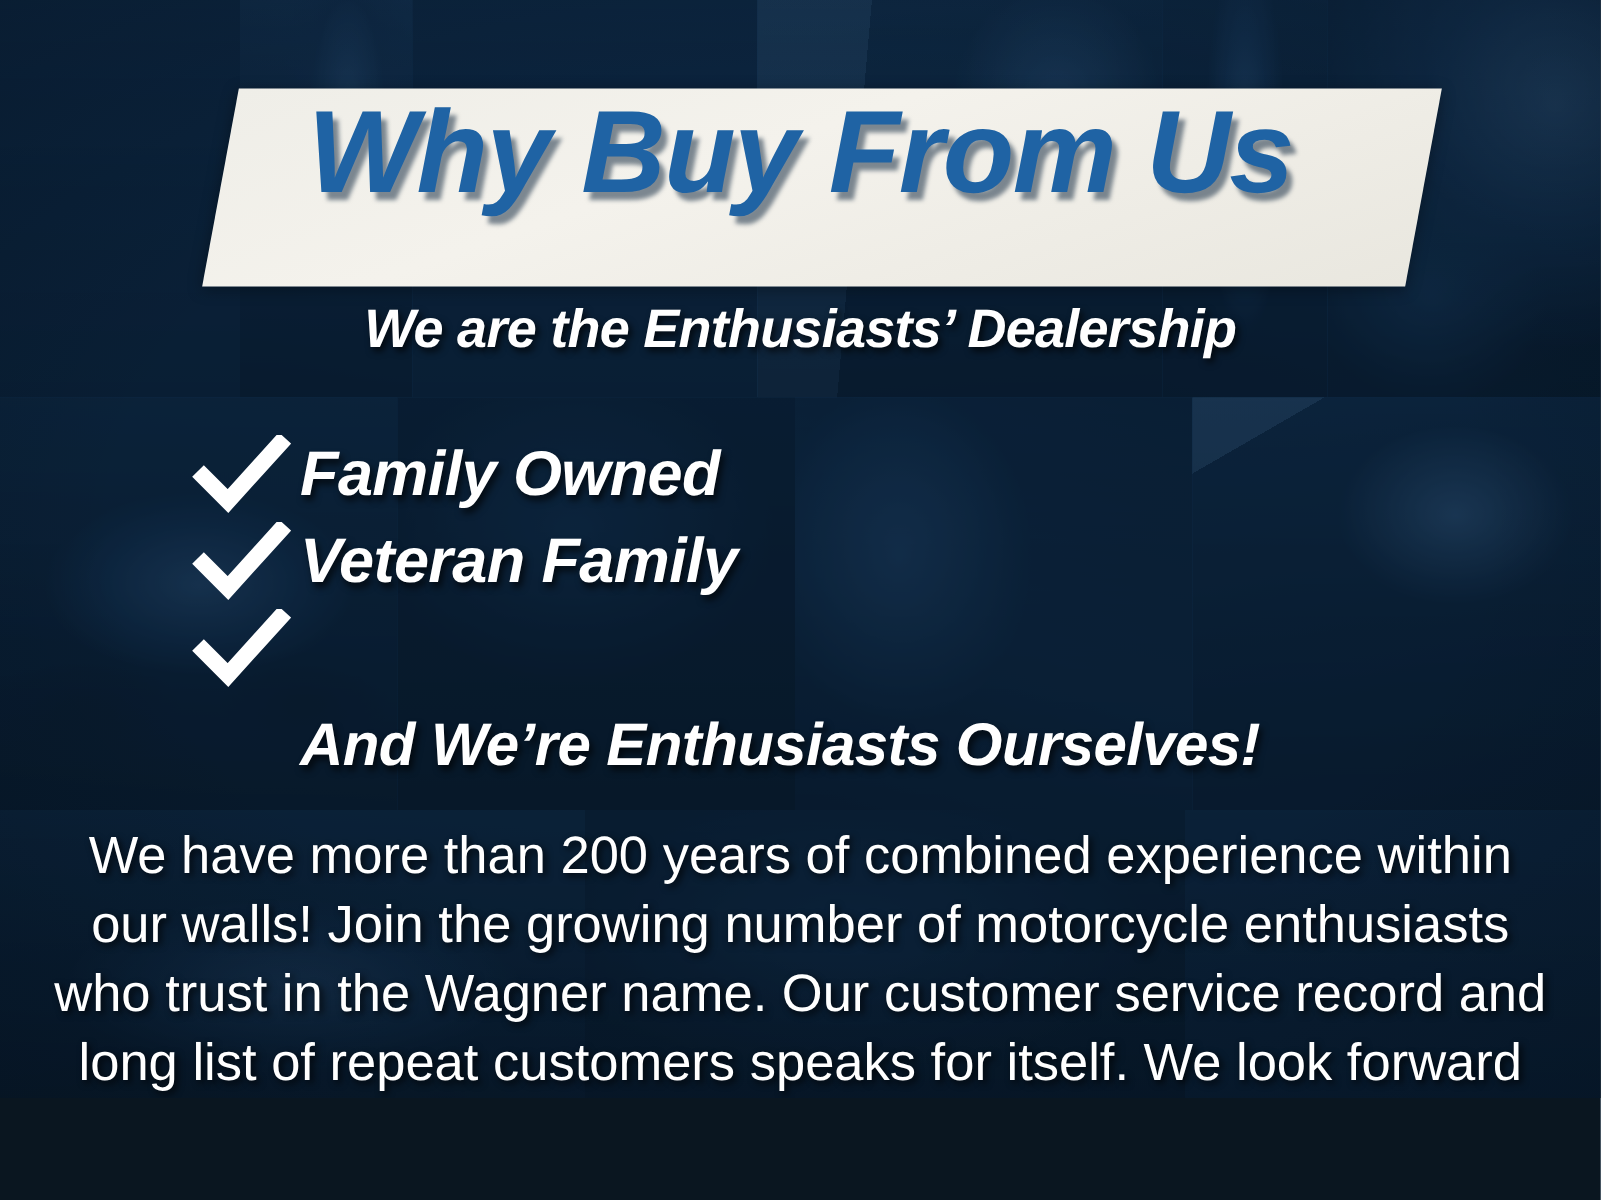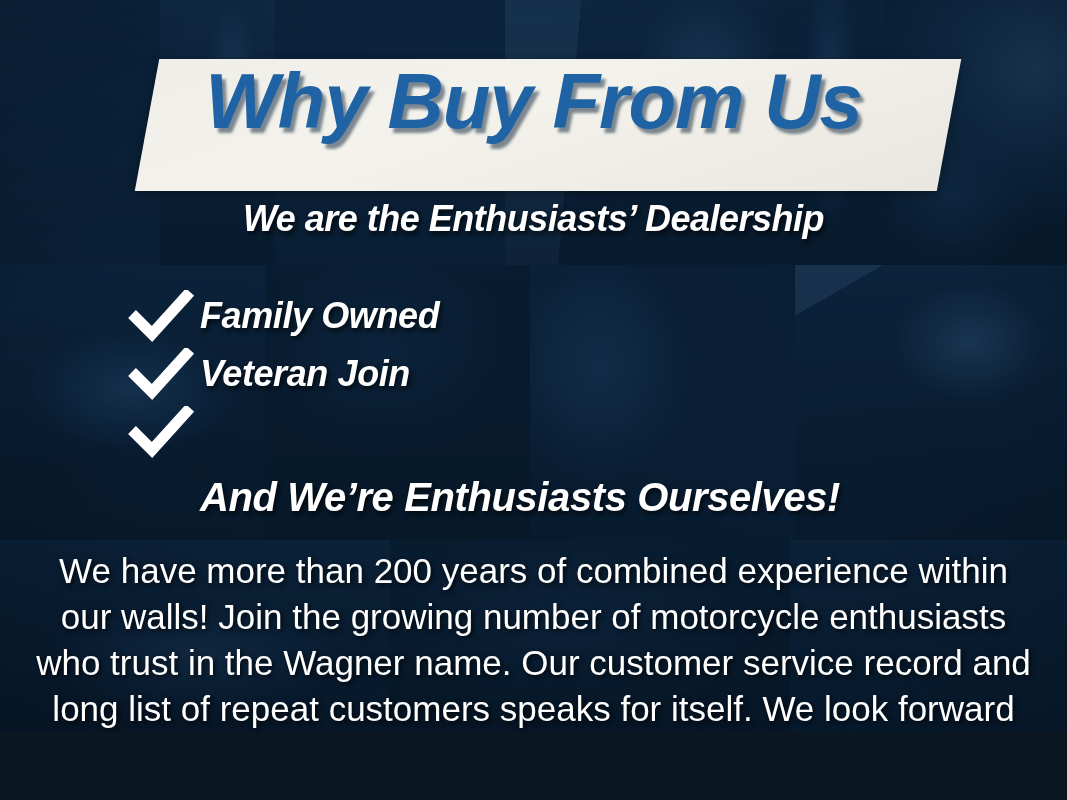--- a/index.html
+++ b/index.html
@@ -206,21 +206,21 @@
   }
   .check {
     width: 72px;
     flex: 0 0 72px;
     display: flex;
     align-items: center;
     justify-content: flex-start;
   }
   .check svg { display: block; }
   .bullet-label {
-    font-size: 36px;
+    font-size: 42px;
     line-height: 1;
     font-weight: bold;
     font-style: italic;
     color: #fff;
     letter-spacing: -.4px;
     text-shadow: 2px 3px 5px rgba(0,0,0,.7);
     white-space: nowrap;
   }
   .closing-row {
     display: flex;
@@ -303,21 +303,21 @@
         </span>
         <span class="bullet-label">Family Owned</span>
       </div>
 
       <div class="bullet-row">
         <span class="check">
           <svg width="66" height="52" viewBox="0 0 66 52" aria-hidden="true">
             <path d="M4 24 L24 44 L62 2" fill="none" stroke="#ffffff" stroke-width="11" stroke-linecap="butt" stroke-linejoin="miter"></path>
           </svg>
         </span>
-        <span class="bullet-label">Veteran Join</span>
+        <span class="bullet-label">Veteran Family</span>
       </div>
 
       <div class="bullet-row">
         <span class="check">
           <svg width="66" height="52" viewBox="0 0 66 52" aria-hidden="true">
             <path d="M4 24 L24 44 L62 2" fill="none" stroke="#ffffff" stroke-width="11" stroke-linecap="butt" stroke-linejoin="miter"></path>
           </svg>
         </span>
       </div>
 

